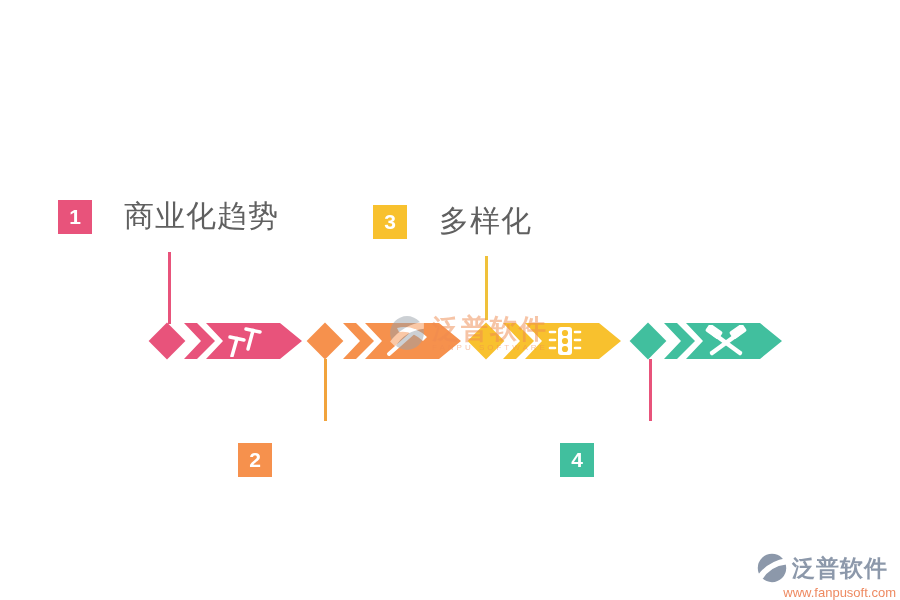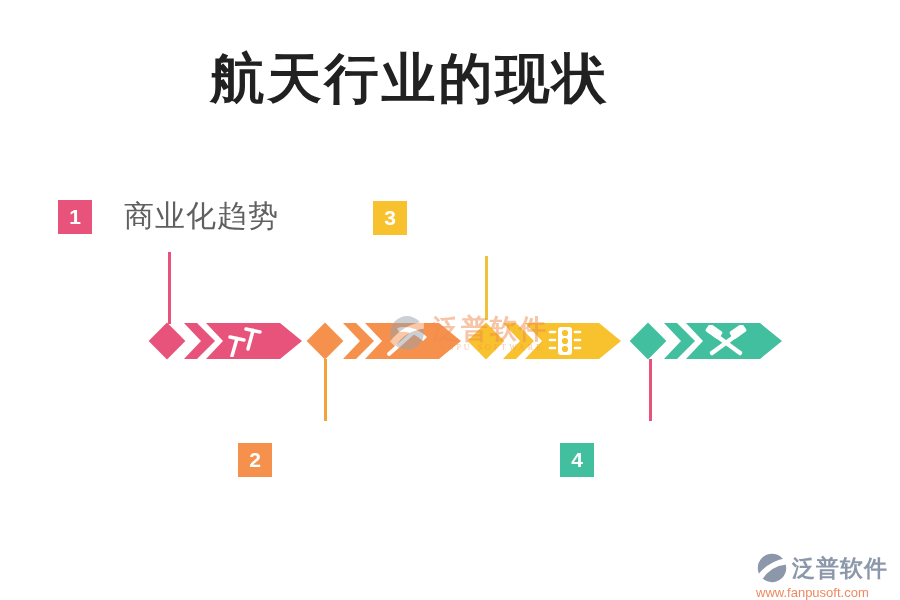--- a/index.html
+++ b/index.html
@@ -47,41 +47,41 @@
   .a4{left:664px;}
   .arrow svg{display:block;}
   .arrow-icon{position:absolute;left:34px;top:2px;width:56px;height:32px;}
   
   .watermark{
     position:absolute;left:388px;top:314px;display:flex;align-items:center;
     opacity:0.5;pointer-events:none;
   }
   .wm-text-col{margin-left:6px;display:flex;flex-direction:column;}
   .wm-text{font-size:27px;font-weight:bold;color:#ef8a50;line-height:28px;letter-spacing:2px;white-space:nowrap;}
-  .wm-sub{font-size:8px;color:#ef8a50;letter-spacing:3px;font-family:Liberation Serif, serif;}
+  .wm-sub{font-size:8px;color:#ef8a50;letter-spacing:3px;font-family:Liberation Sans, sans-serif;}
   
   .footer-logo{position:absolute;left:756px;top:552px;width:140px;}
   .fl-row{display:flex;align-items:center;}
   .fl-brand{font-size:23px;font-weight:bold;color:#8c98aa;letter-spacing:1px;margin-left:4px;white-space:nowrap;}
-  .fl-url{font-size:13px;color:#ee8a61;text-align:left;font-family:"Liberation Sans",sans-serif;margin-top:1px;}
+  .fl-url{font-size:13px;color:#ee8a61;text-align:right;font-family:"Liberation Sans",sans-serif;margin-top:1px;}
 </style>
 </head>
 <body>
 
 <div class="stage">
 
-  <div class="title">航天行业的现状</div>
 
   <div class="label-block" style="left:58px;top:196px;">
     <div class="num-badge bg-pink">1</div>
     <div class="label-text">商业化趋势</div>
   </div>
 
   <div class="label-block" style="left:373px;top:201px;">
     <div class="num-badge bg-yellow">3</div>
+    <div class="label-text">多样化</div>
   </div>
 
   <div class="label-block" style="left:238px;top:443px;">
     <div class="num-badge bg-orange">2</div>
   </div>
 
   <div class="label-block" style="left:560px;top:443px;">
     <div class="num-badge bg-teal">4</div>
   </div>
 

